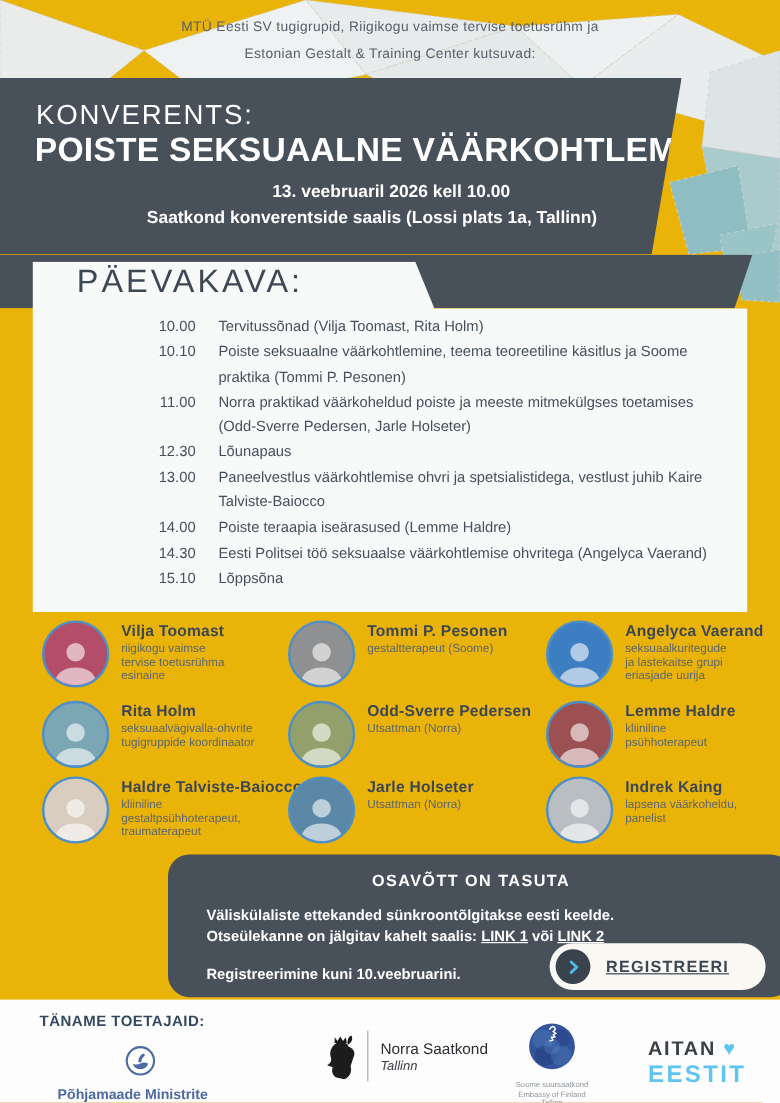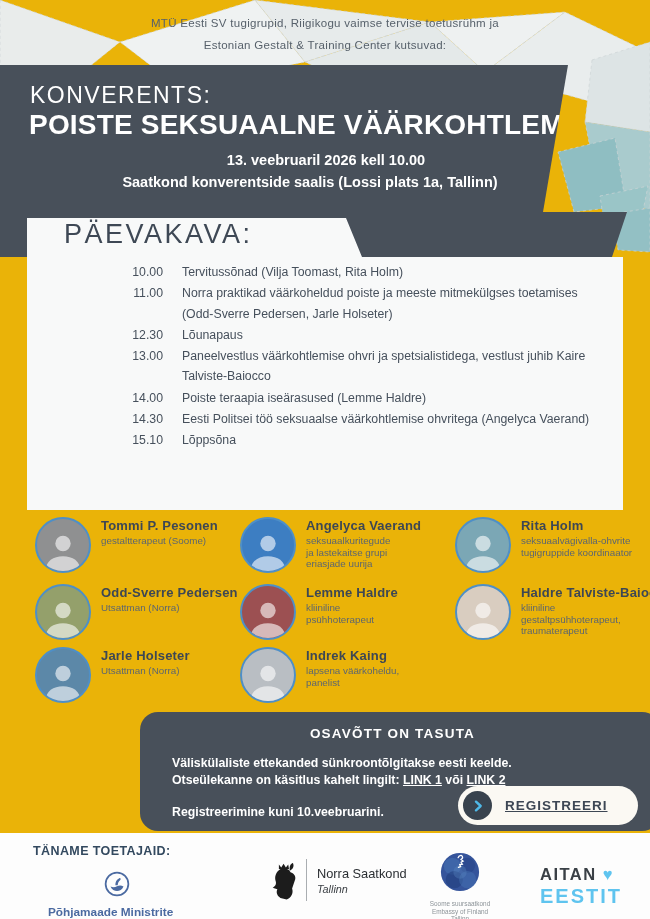--- a/index.html
+++ b/index.html
@@ -104,20 +104,27 @@
   <div class="card">
     <div class="agenda-heading">PÄEVAKAVA:</div>
     <div class="agenda">
       <div class="agenda-row">
         <div class="agenda-time">10.00</div>
         <div>
             <div>Tervitussõnad (Vilja Toomast, Rita Holm)</div>
           </div>
       </div>
       <div class="agenda-row">
+        <div class="agenda-time">10.10</div>
+        <div>
+            <div>Poiste seksuaalne väärkohtlemine, teema teoreetiline käsitlus ja Soome</div>
+             <div>praktika (Tommi P. Pesonen)</div>
+          </div>
+      </div>
+      <div class="agenda-row">
         <div class="agenda-time">11.00</div>
         <div>
             <div>Norra praktikad väärkoheldud poiste ja meeste mitmekülgses toetamises</div>
              <div>(Odd-Sverre Pedersen, Jarle Holseter)</div>
           </div>
       </div>
       <div class="agenda-row">
         <div class="agenda-time">12.30</div>
         <div>
             <div>Lõunapaus</div>
@@ -146,20 +153,36 @@
         <div class="agenda-time">15.10</div>
         <div>
             <div>Lõppsõna</div>
           </div>
       </div>
     </div>
   </div>
 
   <div class="speakers">
 
+    <div class="speaker">
+      <div class="avatar" style="background: rgb(180, 77, 104);">
+        <svg width="44" height="44" viewBox="0 0 24 24">
+            <circle cx="12" cy="9" r="4.2" fill="rgba(255,255,255,.6)"></circle>
+            <path d="M2.5 24c0-5.4 4.3-8 9.5-8s9.5 2.6 9.5 8z" fill="rgba(255,255,255,.6)"></path>
+          </svg>
+      </div>
+      <div class="sp-text">
+          <div class="sp-name">Vilja Toomast</div>
+        <div class="sp-role">
+          <div>riigikogu vaimse</div>
+            <div>tervise toetusrühma</div>
+            <div>esinaine</div>
+        </div>
+        </div>
+    </div>
 
     <div class="speaker">
       <div class="avatar" style="background: rgb(143, 144, 145);">
         <svg width="44" height="44" viewBox="0 0 24 24">
             <circle cx="12" cy="9" r="4.2" fill="rgba(255,255,255,.6)"></circle>
             <path d="M2.5 24c0-5.4 4.3-8 9.5-8s9.5 2.6 9.5 8z" fill="rgba(255,255,255,.6)"></path>
           </svg>
       </div>
       <div class="sp-text">
           <div class="sp-name">Tommi P. Pesonen</div>
@@ -279,21 +302,21 @@
             <div>panelist</div>
         </div>
         </div>
     </div>
   </div>
 
   <div class="panel" style="background: rgb(72, 80, 90);">
     <div class="panel-heading">OSAVÕTT ON TASUTA</div>
     <div class="panel-body">
       <div>Väliskülaliste ettekanded sünkroontõlgitakse eesti keelde.</div>
-      <div><span>Otseülekanne on käsitlus kahelt lingilt: </span><span class="panel-link">LINK 1</span><span> või </span><span class="panel-link">LINK 2</span></div>
+      <div><span>Otseülekanne on jälgitav kahelt saalis: </span><span class="panel-link">LINK 1</span><span> või </span><span class="panel-link">LINK 2</span></div>
     </div>
     <div class="panel-note">Registreerimine kuni 10.veebruarini.</div>
     <div class="register-btn">
       <div class="btn-circle">
         <svg width="16" height="16" viewBox="0 0 24 24">
             <path d="M9 5.5l7 6.5-7 6.5" stroke="#4fb9e8" stroke-width="3.6" fill="none" stroke-linecap="round" stroke-linejoin="round"></path>
           </svg>
       </div>
       <div class="btn-label">REGISTREERI</div>
     </div>

